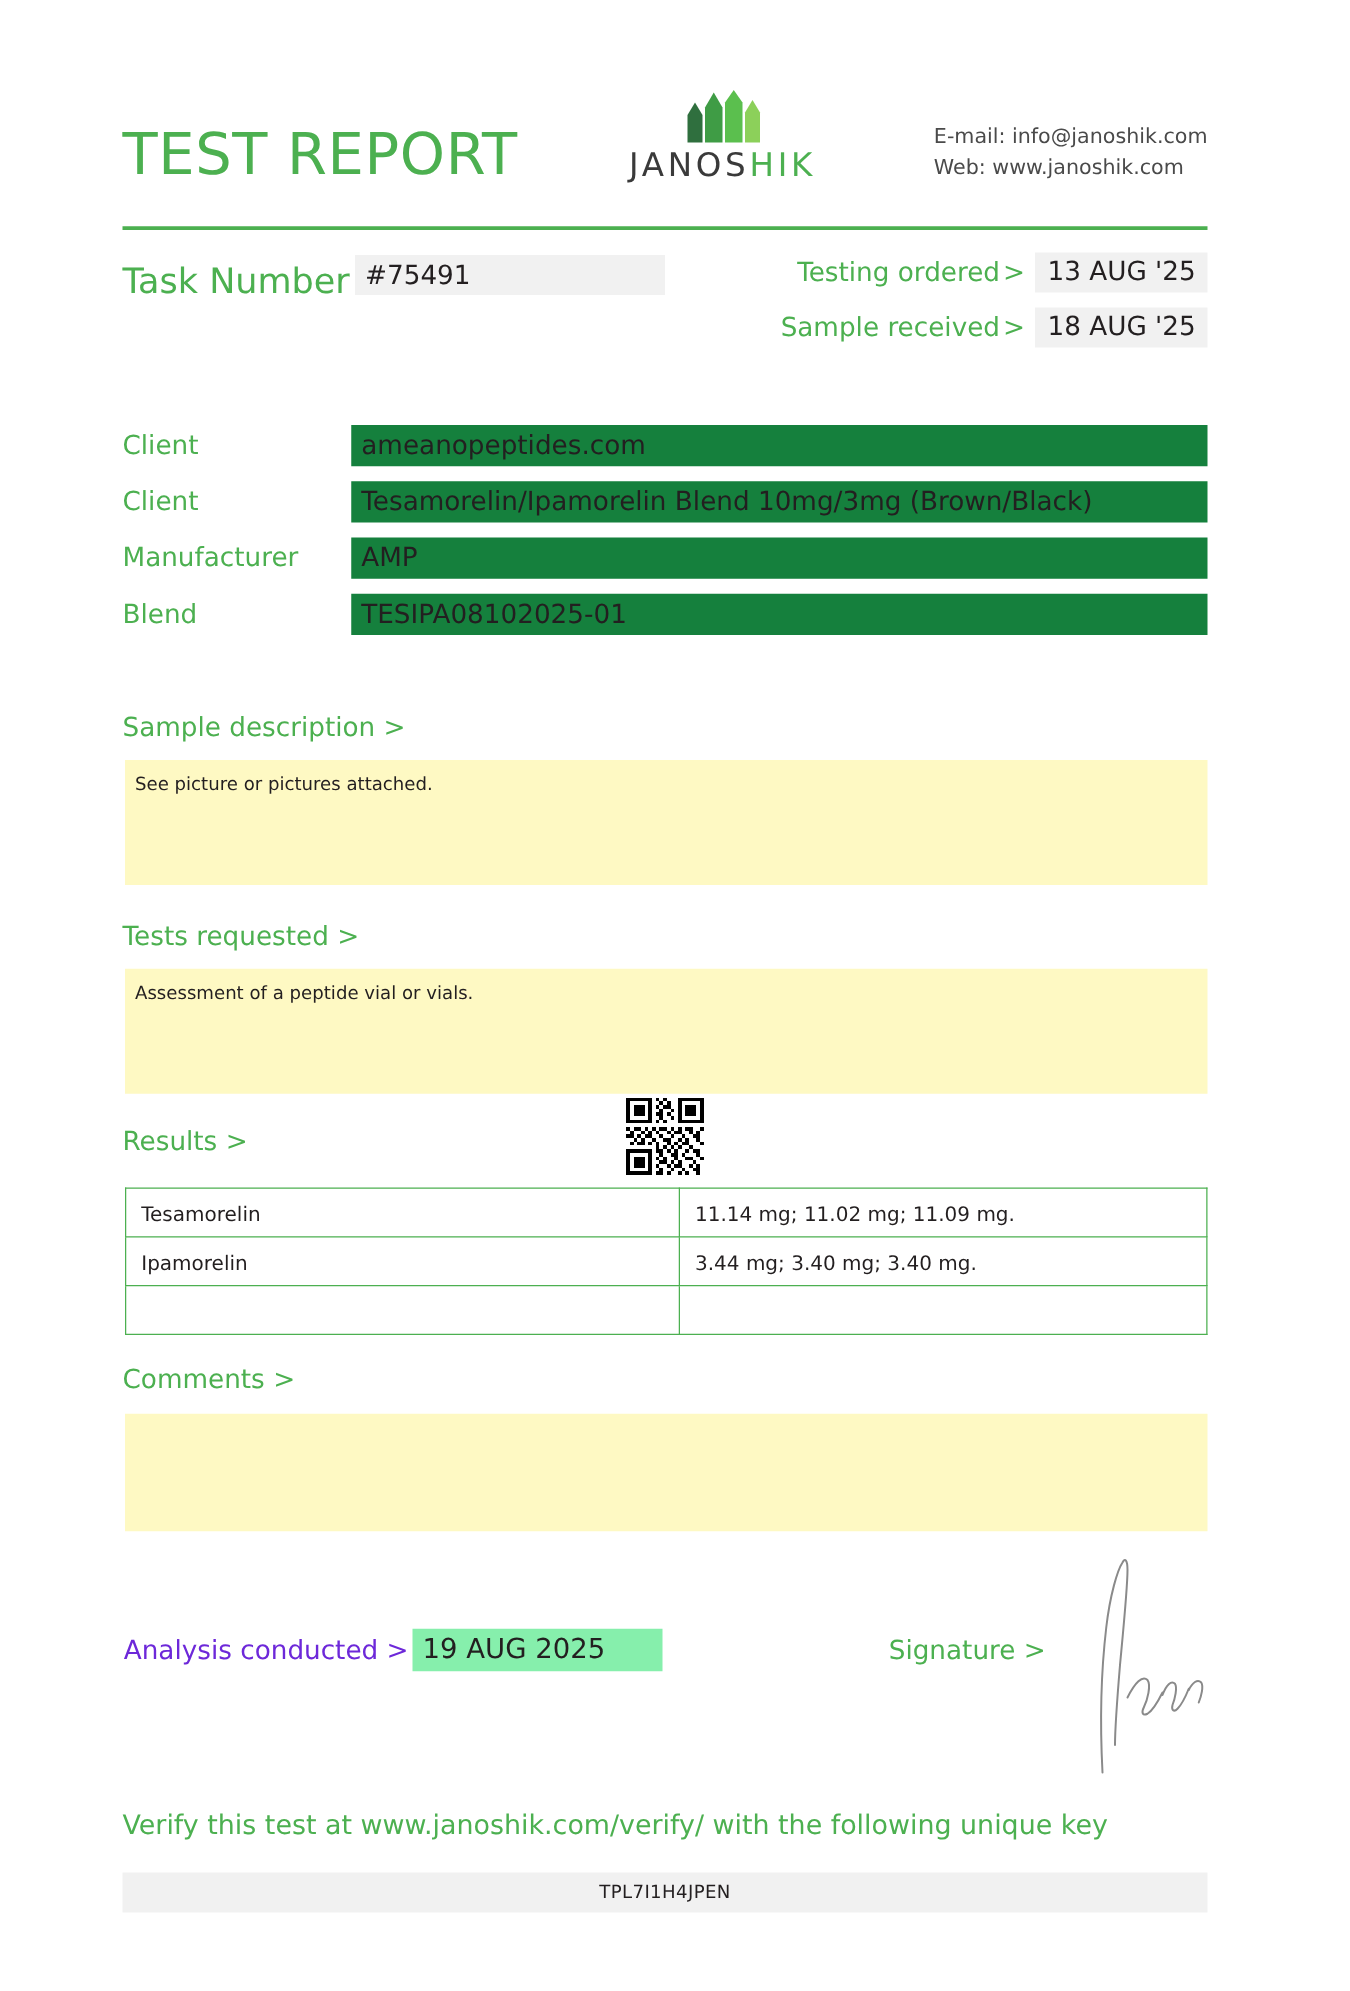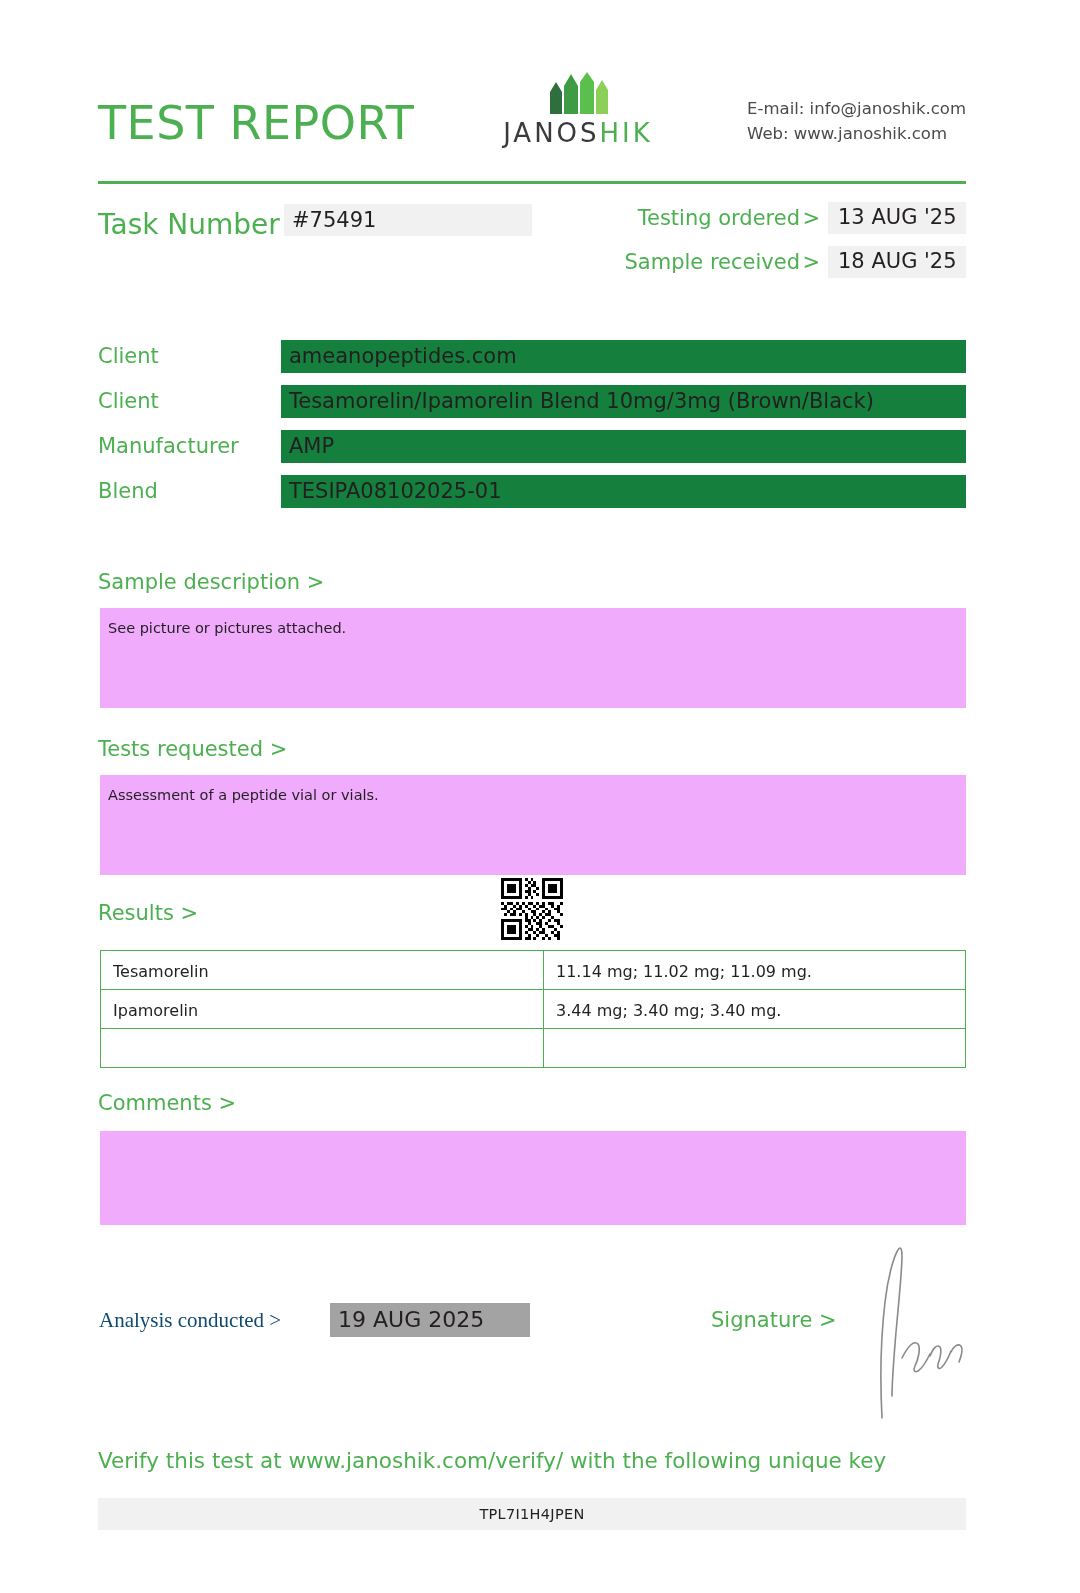--- a/index.html
+++ b/index.html
@@ -183,21 +183,21 @@
   }
 
   
   .section-head {
     font-size: 21px;
     color: #4cb050;
     position: absolute;
   }
   .grey-box {
     position: absolute;
-    background: #f0abfc;
+    background: #fef9c3;
     box-sizing: border-box;
   }
   .box-text {
     font-size: 14.5px;
     color: #231f20;
     padding: 12px 0 0 8px;
   }
 
   
   .sd-head { left: 0; top: 570px; }
@@ -237,31 +237,30 @@
   
   .cm-head { left: 0; top: 1091px; }
   .cm-box  { left: 2px; top: 1131px; width: 866px; height: 94px; }
 
   
   .an-label {
     position: absolute;
     left: 1px;
     top: 1308px;
     font-size: 21px;
-    color: #0c4a6e;
+    color: #6d28d9;
     white-space: nowrap;
-    font-family: Liberation Serif, serif;
   }
   .an-date {
     position: absolute;
     left: 232px;
     top: 1303px;
     width: 200px;
     height: 34px;
-    background: #a3a3a3;
+    background: #86efac;
     font-size: 22px;
     padding: 4px 0 0 8px;
     box-sizing: border-box;
   }
   .sig-label {
     position: absolute;
     left: 613px;
     top: 1308px;
     font-size: 21px;
     color: #4cb050;

